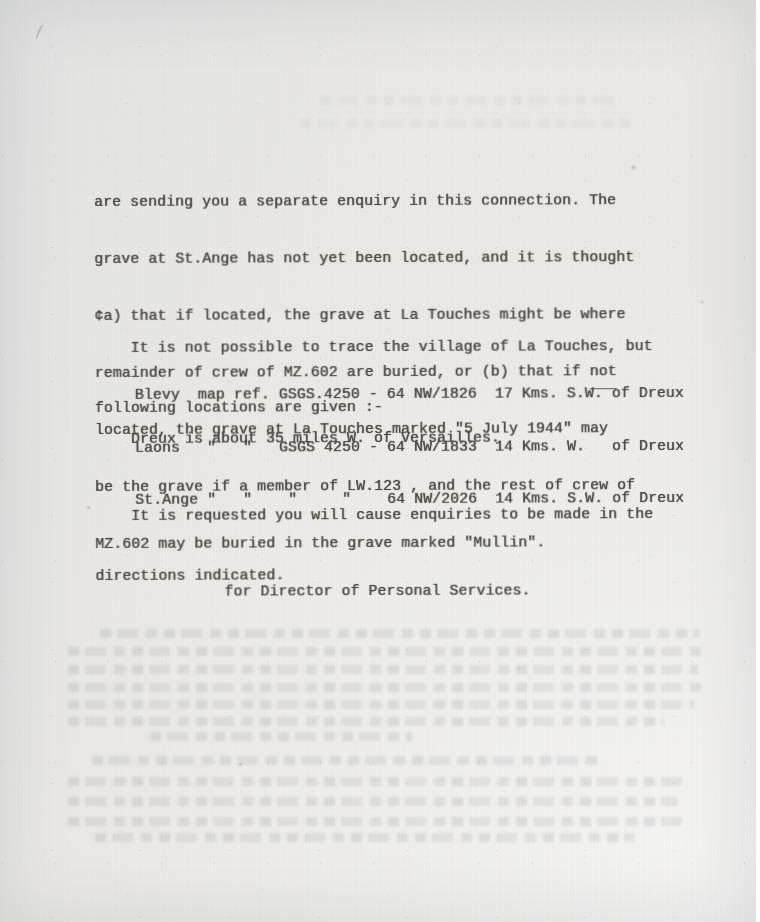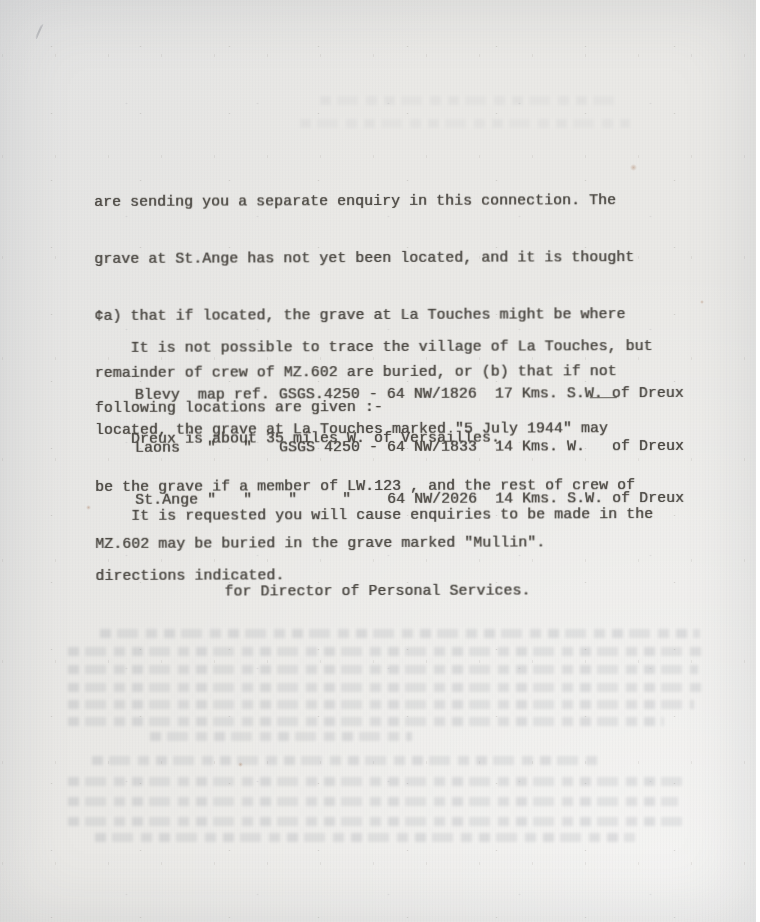--- a/index.html
+++ b/index.html
@@ -34,21 +34,21 @@
   }
   .typed .line{min-height:19px;}
   .p1{left:95px;top:154px;}
   .p2{left:95px;top:298px;line-height:20px;}
   .loc-table{left:135px;top:351px;line-height:17.5px;}
   .loc-table .line{min-height:17.5px;}
   .dreux{left:131px;top:429px;}
   .p3{left:95px;top:466px;line-height:20px;}
   .sig-name{left:304px;top:542px;}
   .sig-role{left:224px;top:582px;}
-  .uln{border-bottom:1.5px solid rgba(74,70,63,.85);padding-bottom:17px;}
+  .uln{border-bottom:1.5px solid rgba(74,70,63,.85);padding-bottom:8px;}
   
   .ghost-line{
     position:absolute;height:9px;
     background-image:repeating-linear-gradient(90deg,
       rgba(108,114,128,.34) 0 11px, rgba(0,0,0,0) 11px 17px,
       rgba(108,114,128,.26) 17px 38px, rgba(0,0,0,0) 38px 46px,
       rgba(108,114,128,.30) 46px 57px, rgba(0,0,0,0) 57px 64px);
     filter:blur(1.5px);
     opacity:.48;
   }

